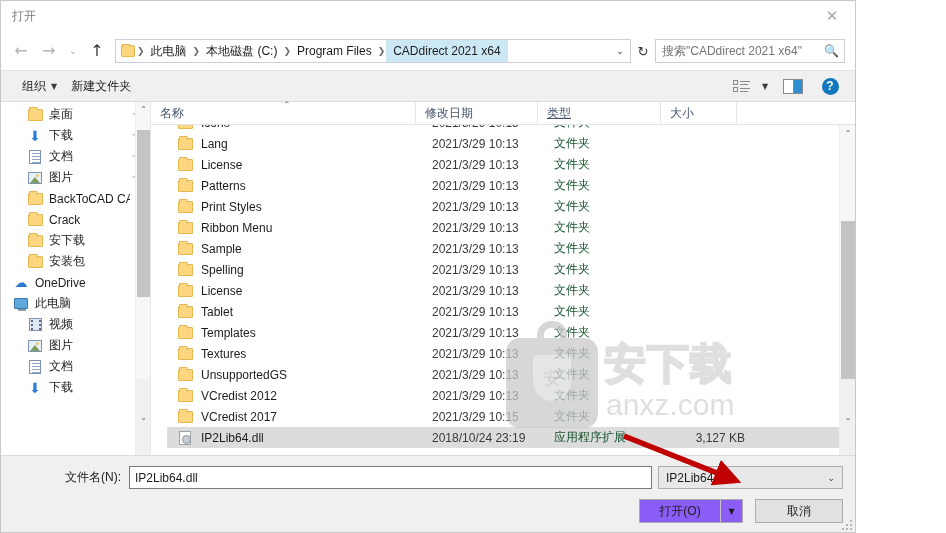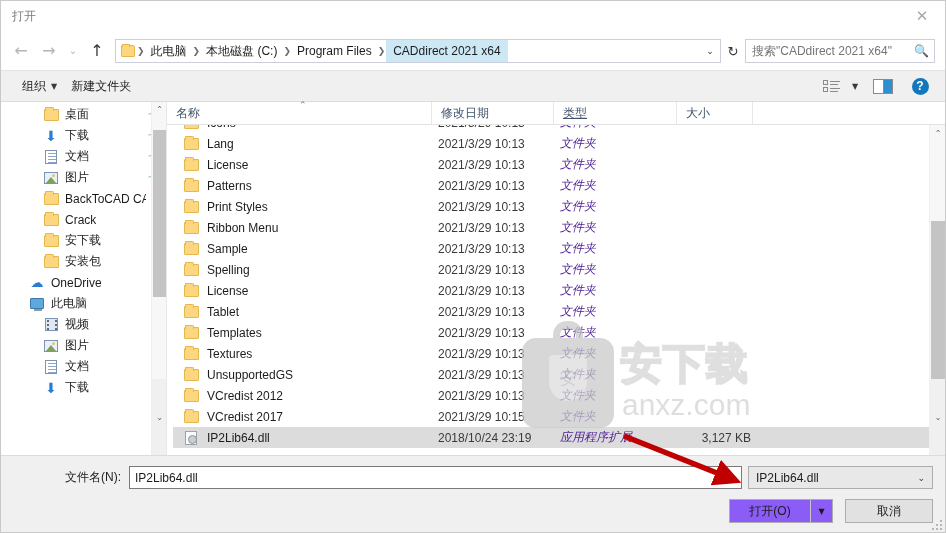--- a/index.html
+++ b/index.html
@@ -13,21 +13,21 @@
     font-size: 12px;
     color: #000000;
     overflow: hidden;
     position: relative;
   }
 
   
   #dialog {
     position: absolute;
     left: 0; top: 0;
-    width: 946px; height: 533px;
+    width: 856px; height: 533px;
     background: #ffffff;
     border: 1px solid #c9c9c9;
     display: flex;
     flex-direction: column;
   }
 
   
   .titlebar {
     height: 31px;
     background: #ffffff;
@@ -231,21 +231,20 @@
     display:flex; align-items:center; justify-content:center;
     font-family:"Liberation Sans",sans-serif;
   }
 
   
   .content {
     flex: 1 1 auto;
     display: flex;
     min-height: 0;
     border-bottom: 1px solid #dcdcdc;
-    padding-left: 16px;
   }
 
   
   .sidebar {
     width: 150px;
     flex: 0 0 150px;
     background: #ffffff;
     position: relative;
     overflow: hidden;
     border-right: 1px solid #e8e8e8;
@@ -401,36 +400,36 @@
     line-height:1;
   }
 
   .rows-clip {
     flex: 1 1 auto;
     position: relative;
     overflow: hidden;
   }
   .rows {
     position: absolute;
-    left: 6px; top: -13px;
+    left: 16px; top: -13px;
     right: 16px;
   }
   .frow {
     height: 21px;
     display:flex; align-items:center;
     font-size: 12px;
     color: #1c1c1c;
     cursor: default;
     white-space: nowrap;
   }
   .frow.selected { background:#dcdcdc; }
   .fcell { display:flex; align-items:center; overflow:hidden; }
   .fc-name { width: 265px; flex:0 0 265px; padding-left: 10px; }
   .fc-date { width: 122px; flex:0 0 122px; color:#3a3a3a;text-align:right; }
-  .fc-type { width: 123px; flex:0 0 123px; color:#4c1d95;font-style:italic; }
+  .fc-type { width: 123px; flex:0 0 123px; color:#14532d; }
   .fc-size { width: 76px;  flex:0 0 76px; color:#3a3a3a;
              justify-content:flex-end; padding-right: 8px; }
   .fico { width:16px; height:16px; flex:0 0 16px; margin-right:8px;
           display:flex; align-items:center; justify-content:center; }
   .dll-ico {
     width:12px;height:14px;background:#fbfbfb;
     border:1px solid #9aa4ad; position:relative;
   }
   .dll-ico::after{
     content:""; position:absolute; right:-1px; bottom:0px;

